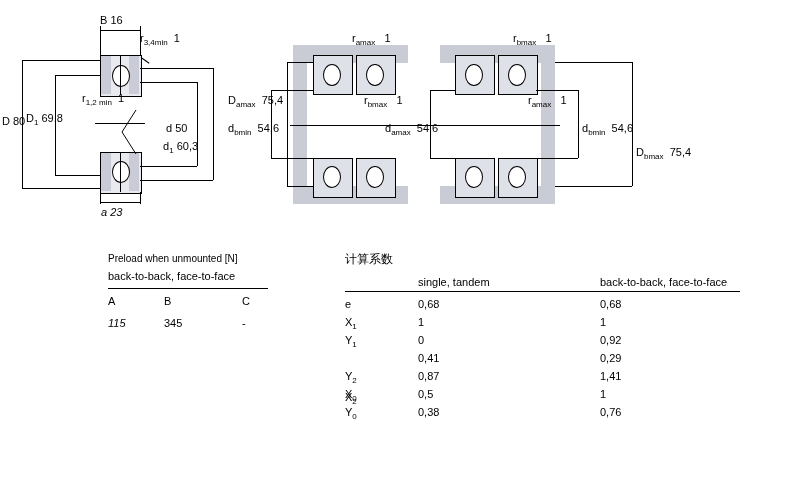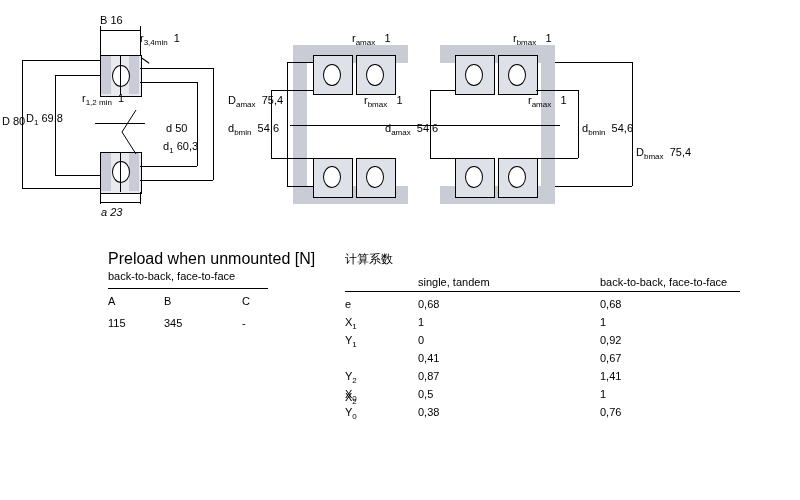--- a/index.html
+++ b/index.html
@@ -174,29 +174,29 @@
 
   <div class="ln vl" style="left:632px;top:62px;height:124px;"></div>
   <div class="ln hl" style="left:555px;top:62px;width:77px;"></div>
   <div class="ln hl" style="left:555px;top:186px;width:77px;"></div>
   <div class="lbl" style="left:636px;top:146px;">
     <span>D</span><sub>bmax</sub>&nbsp;&nbsp;<span>75,4</span>
   </div>
 </div>
 
 <div>
-  <div class="lbl" style="left:108px;top:253px;font-size:16px;">Preload when unmounted [N]</div>
+  <div class="lbl" style="left:108px;top:253px;font-size:10px;">Preload when unmounted [N]</div>
   <div class="lbl" style="left:108px;top:270px;font-size:11px;">back-to-back, face-to-face</div>
   <div class="ln hl" style="left:108px;top:288px;width:160px;background:#000;"></div>
 
   <div class="lbl" style="left:108px;top:295px;">A</div>
   <div class="lbl" style="left:164px;top:295px;">B</div>
   <div class="lbl" style="left:242px;top:295px;">C</div>
 
-  <div class="lbl" style="left:108px;top:317px;">115</div>
+  <div class="lbl" style="left:108px;top:317px;font-style:italic;">115</div>
   <div class="lbl" style="left:164px;top:317px;">345</div>
   <div class="lbl" style="left:242px;top:317px;">-</div>
 </div>
 
 <div>
   <div class="lbl" style="left:345px;top:253px;font-size:12px;">计算系数</div>
 
   <div class="lbl" style="left:418px;top:276px;text-align:center;">single, tandem</div>
   <div class="lbl" style="left:600px;top:276px;">back-to-back, face-to-face</div>
   <div class="ln hl" style="left:345px;top:291px;width:395px;background:#000;"></div>
@@ -208,21 +208,21 @@
   <div class="lbl" style="left:345px;top:316px;"><span>X</span><sub>1</sub></div>
   <div class="lbl" style="left:418px;top:316px;">1</div>
   <div class="lbl" style="left:600px;top:316px;">1</div>
 
   <div class="lbl" style="left:345px;top:334px;"><span>Y</span><sub>1</sub></div>
   <div class="lbl" style="left:418px;top:334px;">0</div>
   <div class="lbl" style="left:600px;top:334px;">0,92</div>
 
   <div class="lbl" style="left:345px;top:352px;margin-top:39px;"><span>X</span><sub>2</sub></div>
   <div class="lbl" style="left:418px;top:352px;">0,41</div>
-  <div class="lbl" style="left:600px;top:352px;">0,67</div>
+  <div class="lbl" style="left:600px;top:352px;">0,29</div>
 
   <div class="lbl" style="left:345px;top:370px;"><span>Y</span><sub>2</sub></div>
   <div class="lbl" style="left:418px;top:370px;">0,87</div>
   <div class="lbl" style="left:600px;top:370px;">1,41</div>
 
   <div class="lbl" style="left:345px;top:388px;"><span>X</span><sub>0</sub></div>
   <div class="lbl" style="left:418px;top:388px;">0,5</div>
   <div class="lbl" style="left:600px;top:388px;">1</div>
 
   <div class="lbl" style="left:345px;top:406px;"><span>Y</span><sub>0</sub></div>

